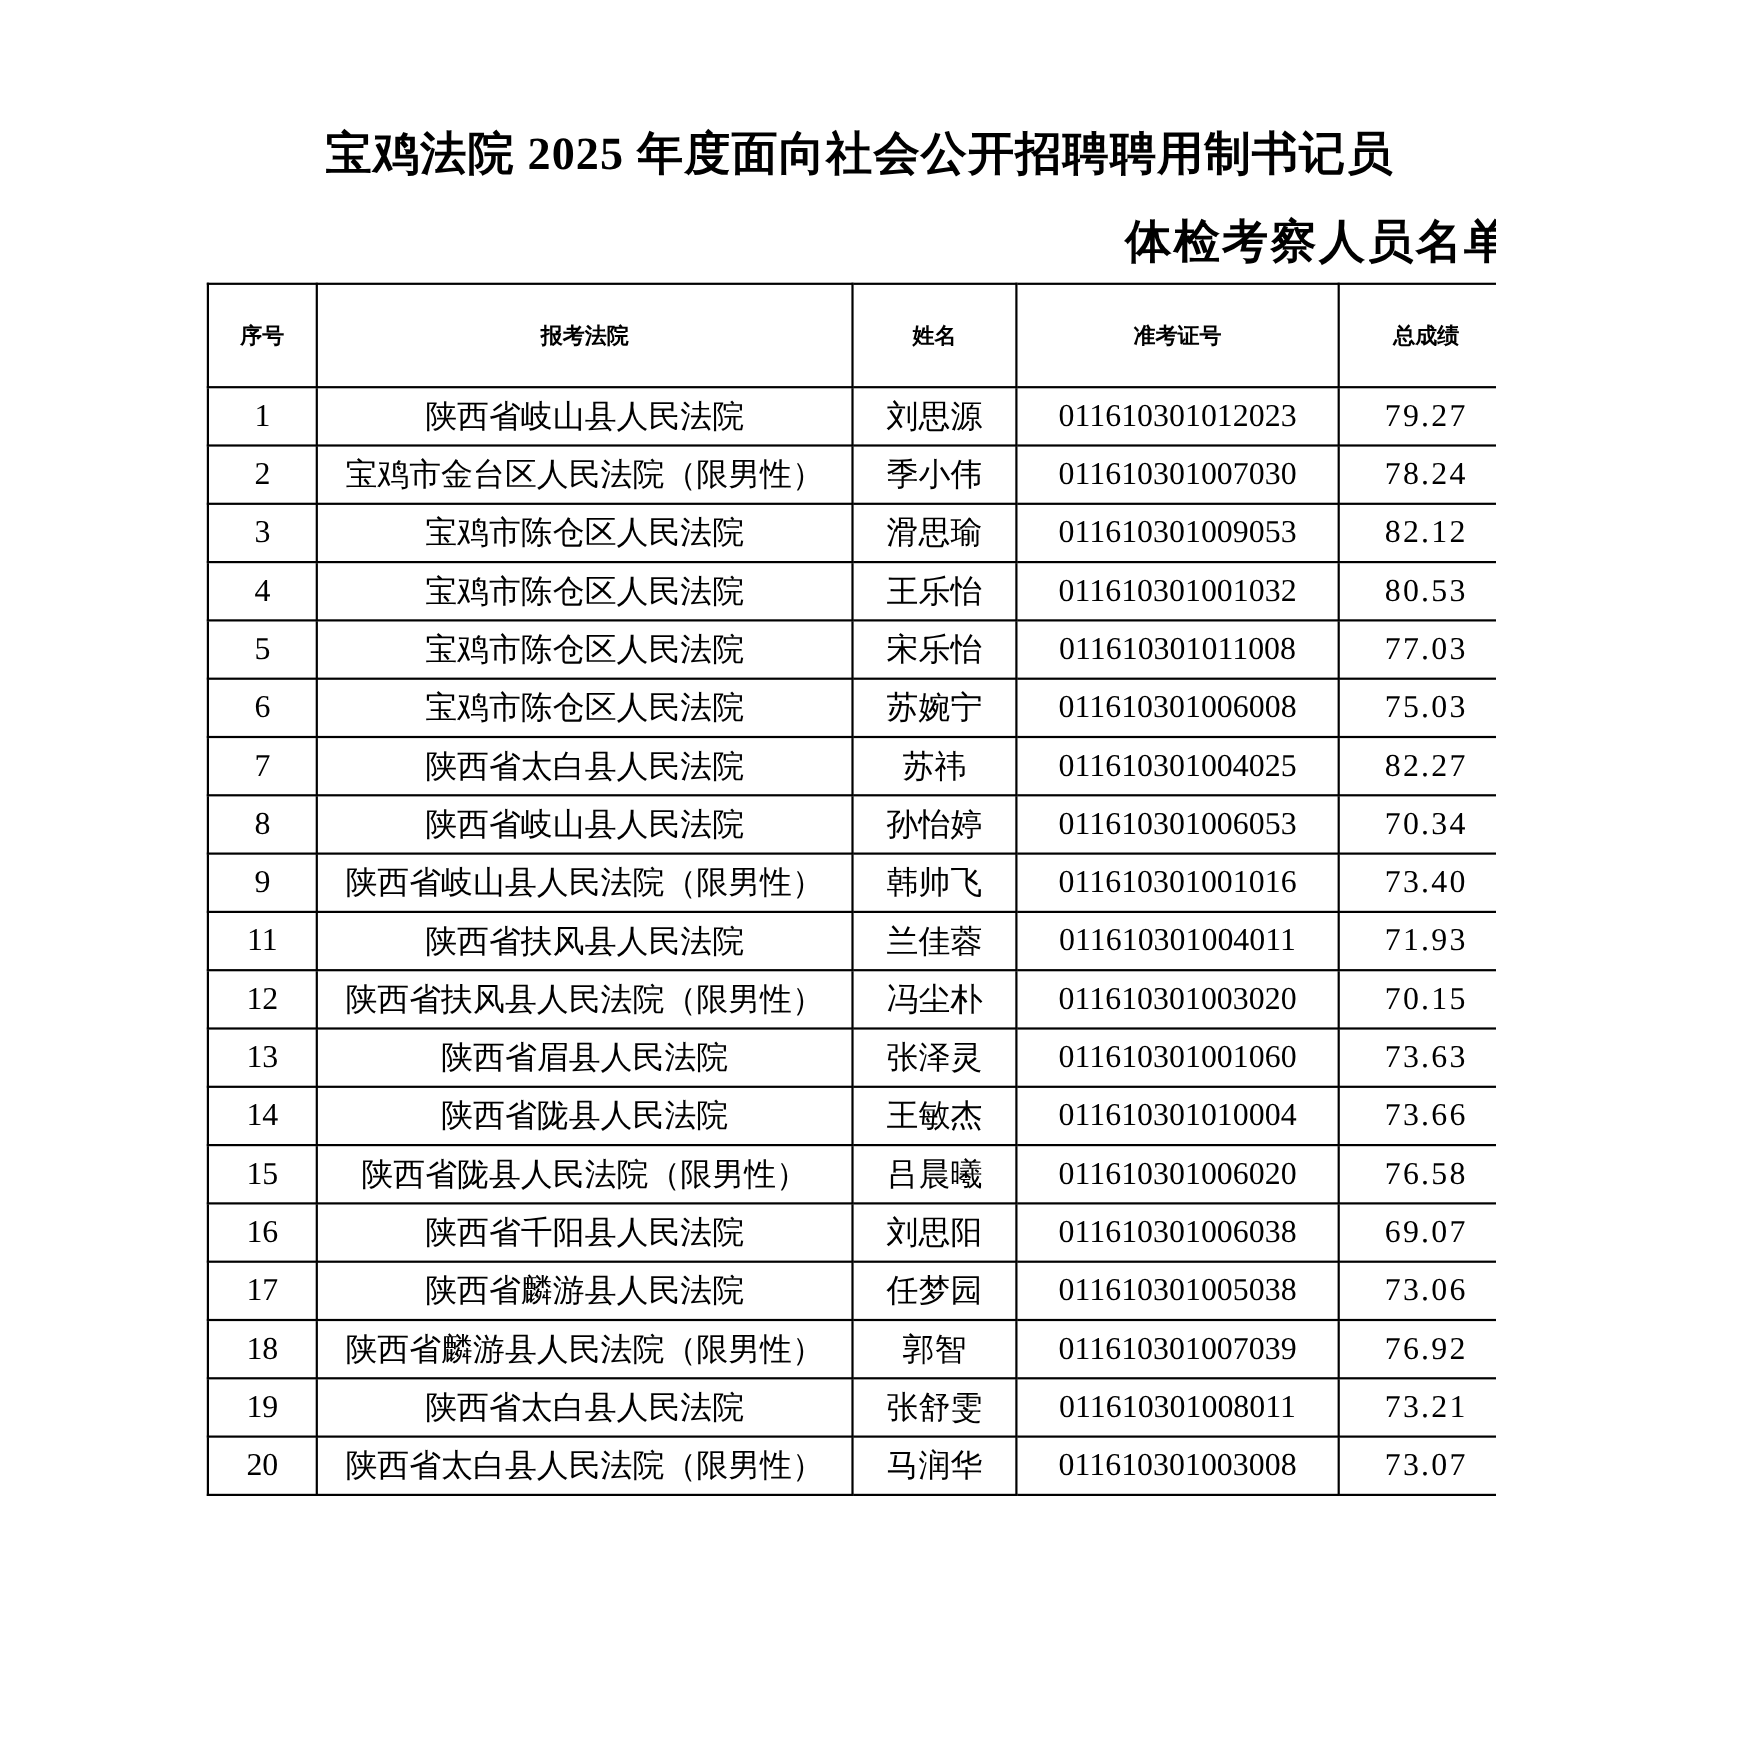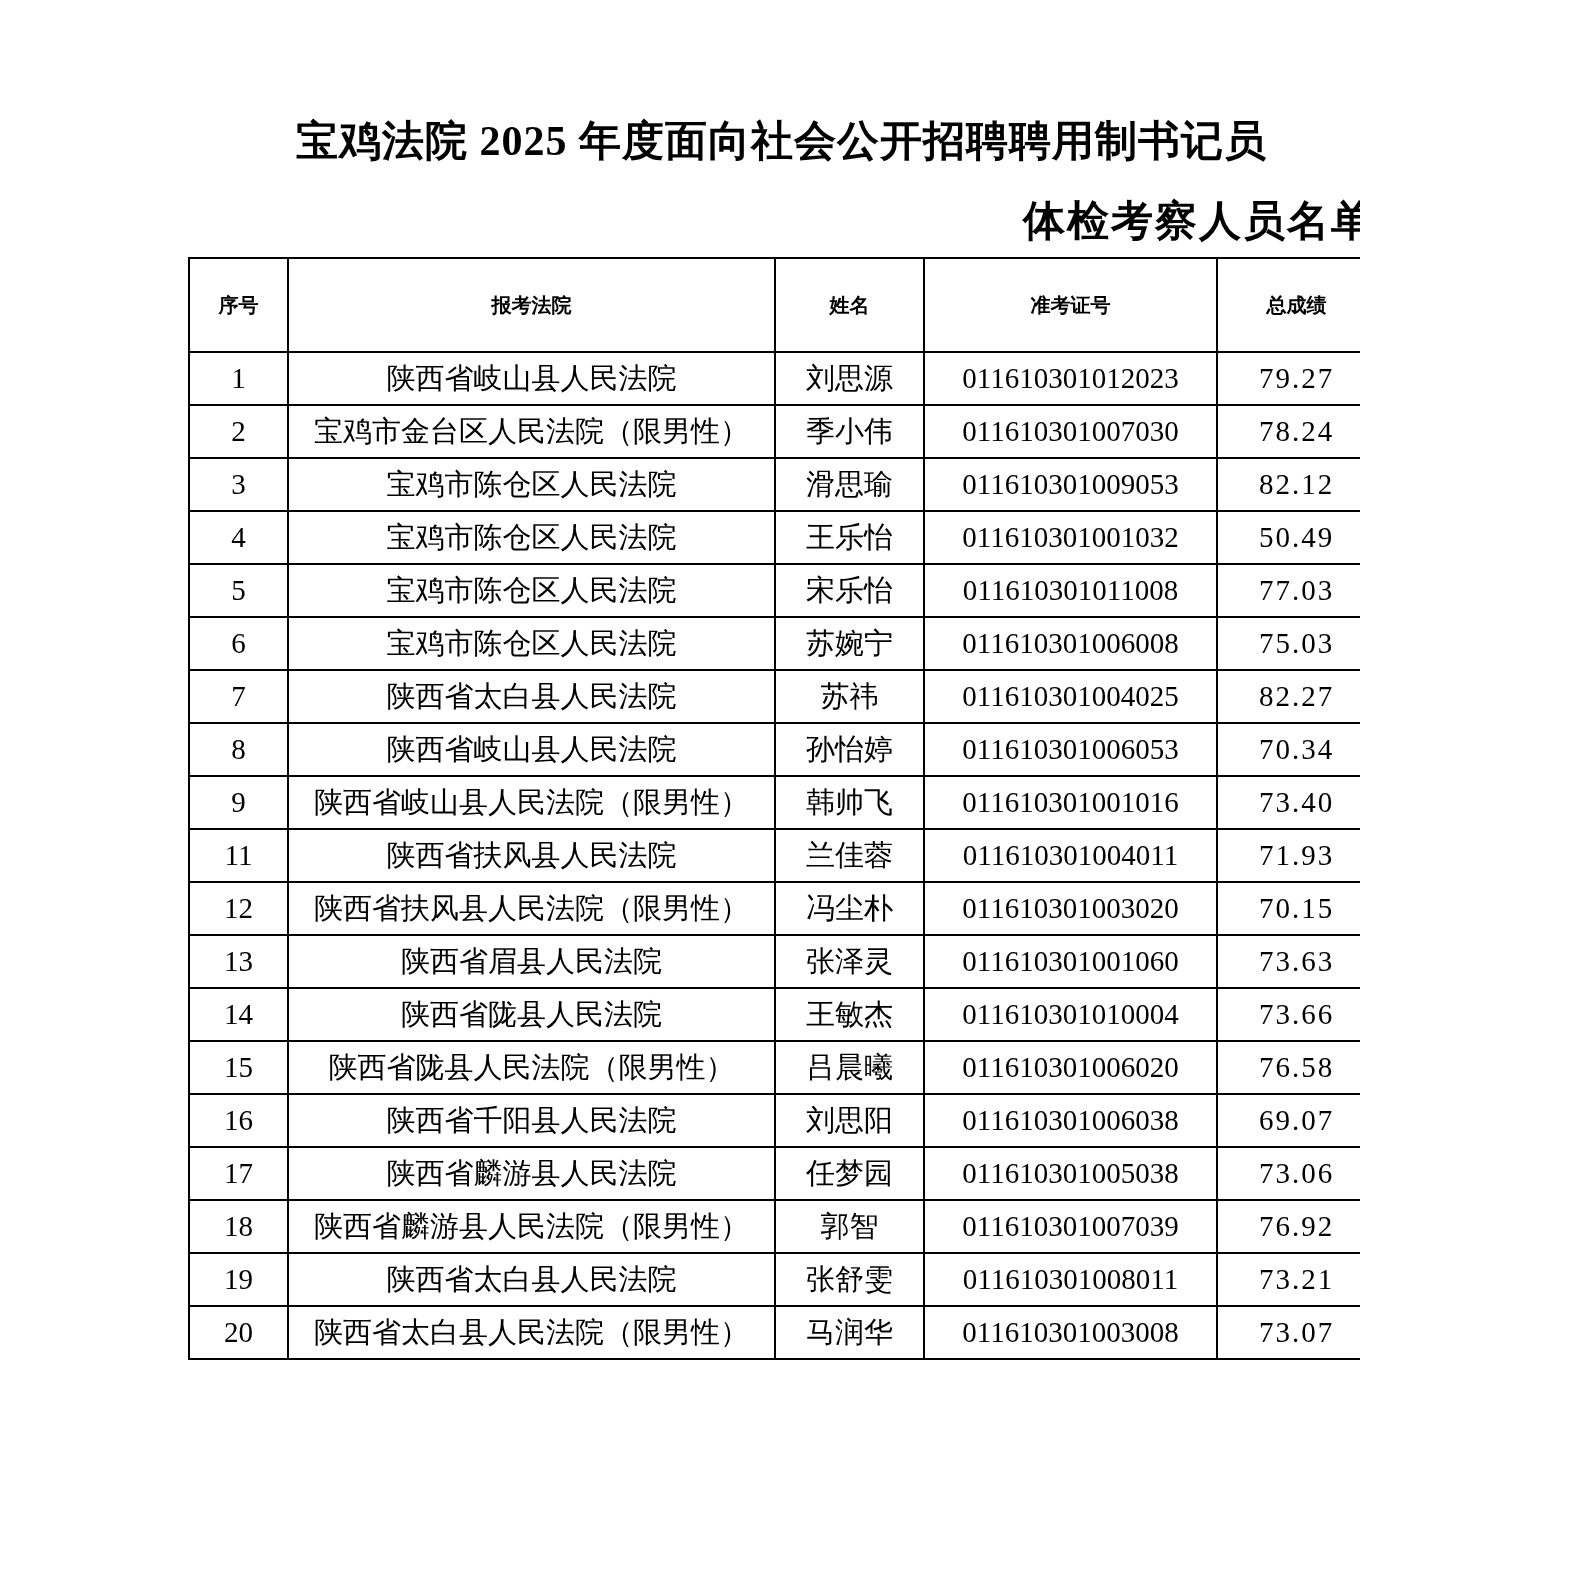--- a/index.html
+++ b/index.html
@@ -122,21 +122,21 @@
     <td class="cell-court">宝鸡市陈仓区人民法院</td>
     <td class="cell-name">滑思瑜</td>
     <td class="cell-ticket">011610301009053</td>
     <td class="cell-score">82.12</td>
   </tr>
           <tr>
     <td class="cell-no">4</td>
     <td class="cell-court">宝鸡市陈仓区人民法院</td>
     <td class="cell-name">王乐怡</td>
     <td class="cell-ticket">011610301001032</td>
-    <td class="cell-score">50.49</td>
+    <td class="cell-score">80.53</td>
   </tr>
           <tr>
     <td class="cell-no">5</td>
     <td class="cell-court">宝鸡市陈仓区人民法院</td>
     <td class="cell-name">宋乐怡</td>
     <td class="cell-ticket">011610301011008</td>
     <td class="cell-score">77.03</td>
   </tr>
           <tr>
     <td class="cell-no">6</td>

